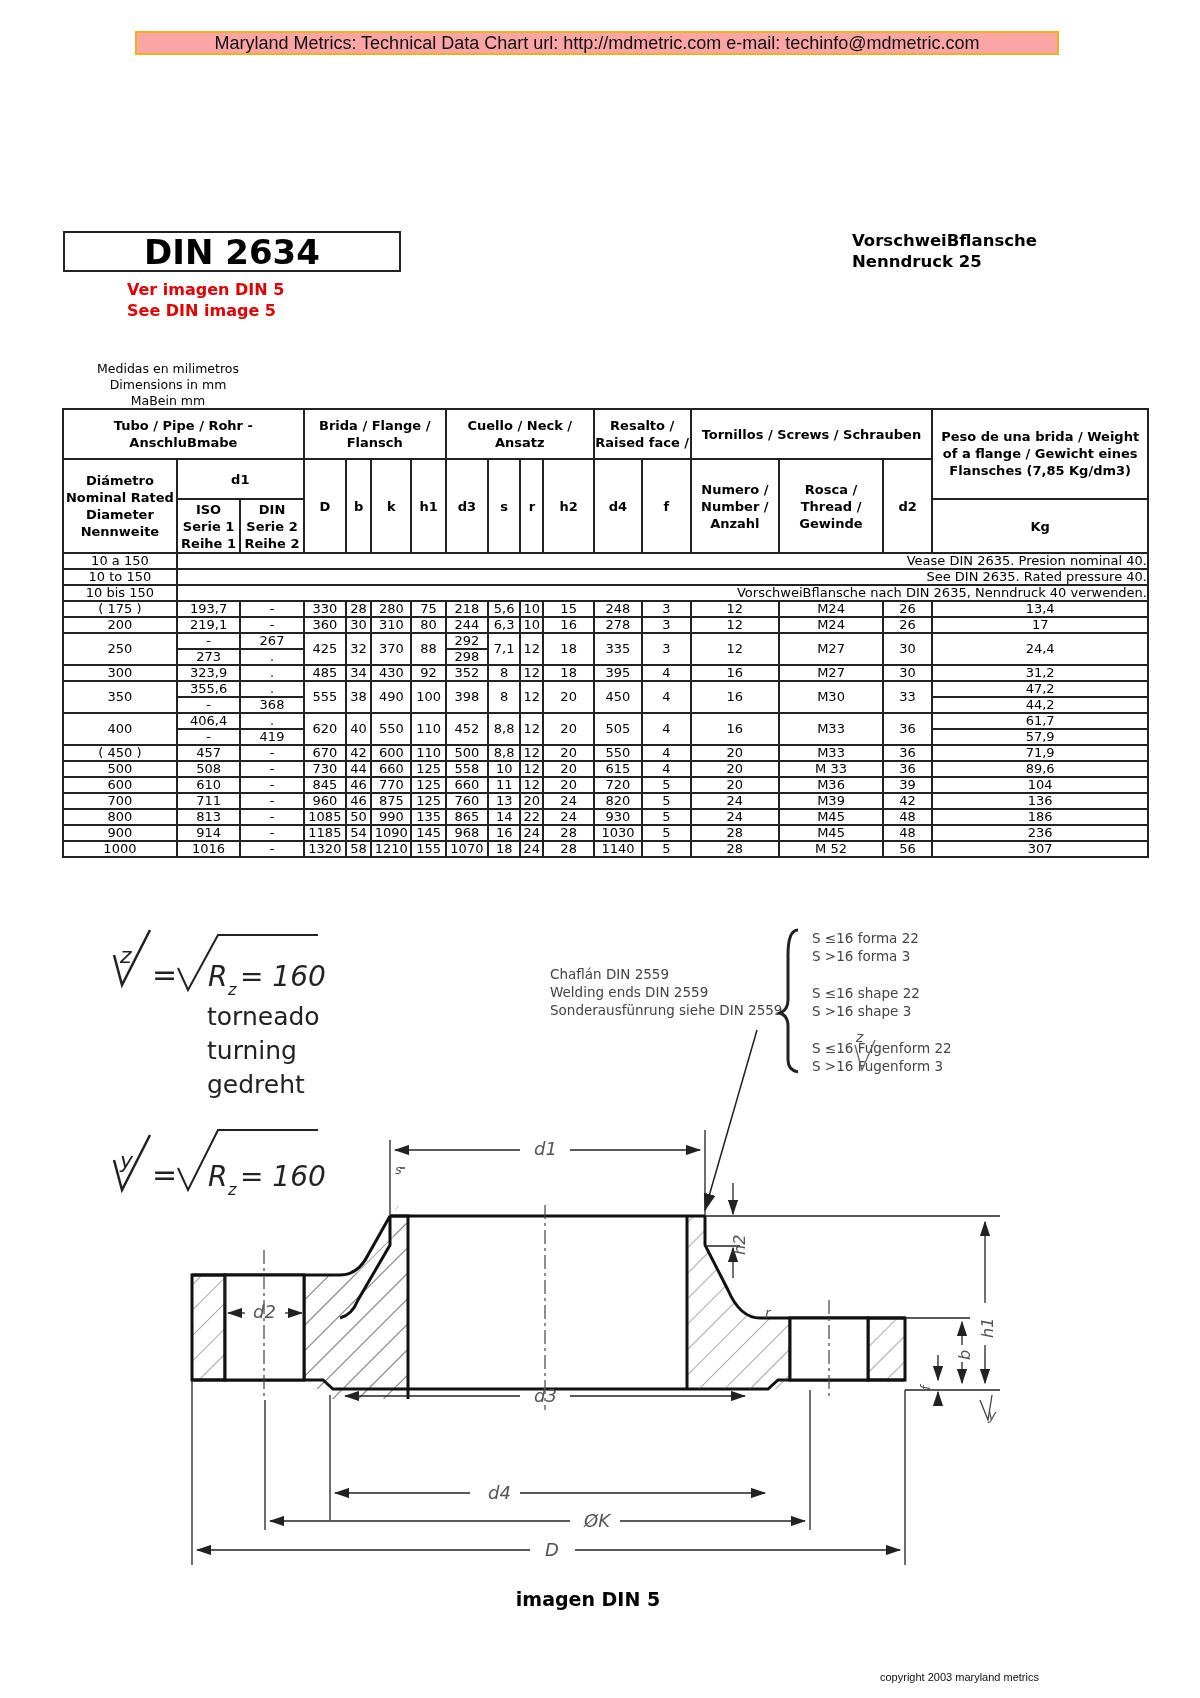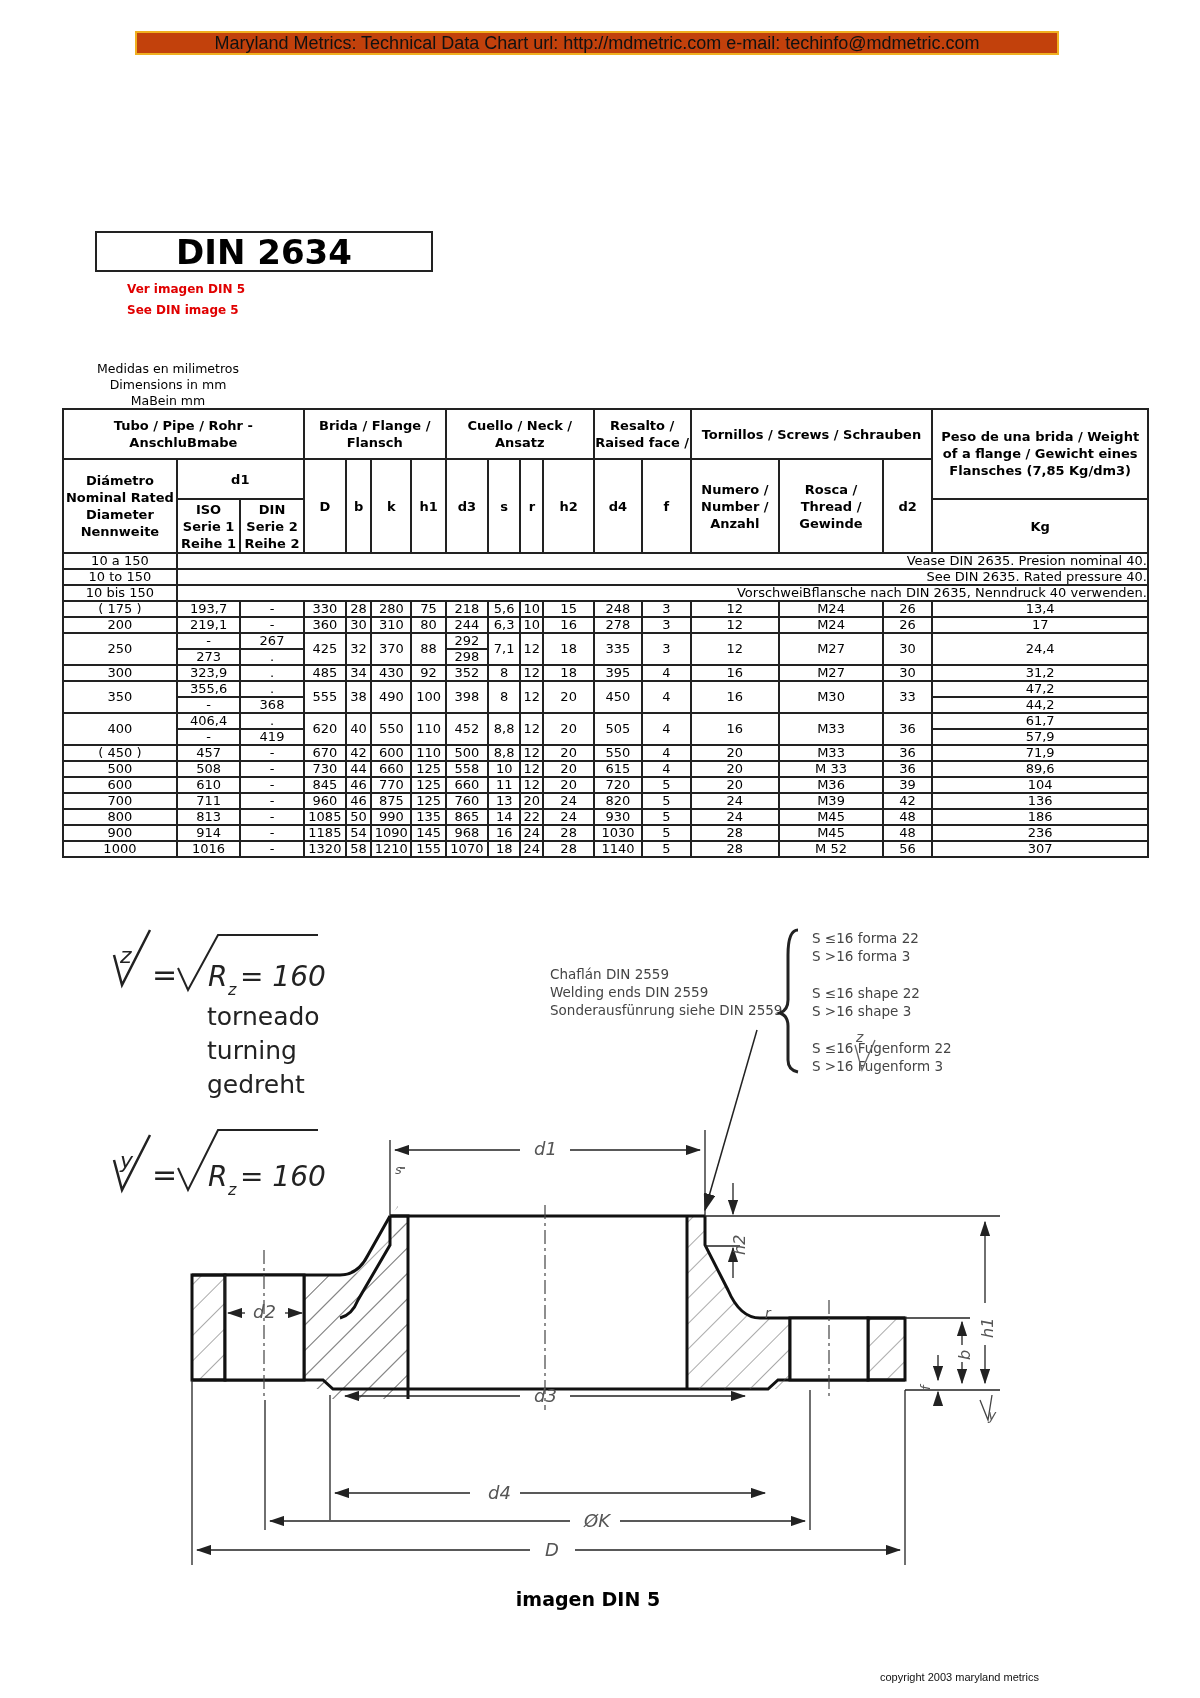--- a/index.html
+++ b/index.html
@@ -1,19 +1,19 @@
 <!DOCTYPE html>
 <html><head>
 <meta charset="utf-8">
 <style>
   html, body { margin: 0; padding: 0; background: #ffffff; }
   body { width: 1200px; height: 1698px; position: relative; overflow: hidden; font-family: "DejaVu Sans", sans-serif; color: #000; }
-  .banner { position: absolute; left: 135px; top: 31px; width: 924px; height: 24px; background: #c2410c; border: 2px solid #f0b020; box-sizing: border-box; font-family: "Liberation Sans", sans-serif; font-size: 18px; line-height: 20px; text-align: center; color: #111; white-space: nowrap; }
-  .title-box { position: absolute; left: 63px; top: 231px; width: 338px; height: 41px; border: 2px solid #222; box-sizing: border-box; text-align: center; font-weight: bold; font-size: 34px; line-height: 38px; font-family: "DejaVu Sans", sans-serif; margin-left: 32px; }
-  .red-note { position: absolute; left: 127px; top: 279px; color: #e00000; font-weight: bold; font-size: 12px; line-height: 21px; }
+  .banner { position: absolute; left: 135px; top: 31px; width: 924px; height: 24px; background: #fca5a5; border: 2px solid #f0b020; box-sizing: border-box; font-family: "Liberation Sans", sans-serif; font-size: 18px; line-height: 20px; text-align: center; color: #111; white-space: nowrap; }
+  .title-box { position: absolute; left: 63px; top: 231px; width: 338px; height: 41px; border: 2px solid #222; box-sizing: border-box; text-align: center; font-weight: bold; font-size: 34px; line-height: 38px; font-family: "DejaVu Sans", sans-serif; }
+  .red-note { position: absolute; left: 127px; top: 279px; color: #e00000; font-weight: bold; font-size: 16px; line-height: 21px; }
   .right-desc { position: absolute; left: 852px; top: 230px; font-weight: bold; font-size: 16.5px; line-height: 21px; }
   .right-desc .blk { margin-bottom: 22px; }
   .units { position: absolute; left: 63px; top: 361px; width: 210px; text-align: center; font-size: 12.5px; line-height: 16px; }
   table.dt { position: absolute; left: 62px; top: 408px; width: 1087px; border-collapse: collapse; table-layout: fixed; font-family: "DejaVu Sans", sans-serif; }
   table.dt td { border: 2px solid #222; padding: 0; text-align: center; font-size: 13px; line-height: 14px; height: 14px; white-space: nowrap; overflow: hidden; }
   table.dt tr.hd td { font-weight: bold; font-size: 13px; line-height: 17px; white-space: normal; }
   table.dt td.span-note { text-align: right; }
   .drawing { position: absolute; left: 0; top: 900px; width: 1200px; height: 700px; }
   .caption { position: absolute; left: 18px; width: 1140px; top: 1588px; text-align: center; font-weight: bold; font-size: 19px; }
   .copyright { position: absolute; left: 880px; top: 1671px; font-family: "Liberation Sans", sans-serif; font-size: 11px; color: #111; }
@@ -24,20 +24,24 @@
 <div class="banner">Maryland Metrics: Technical Data Chart   url: http://mdmetric.com   e-mail: techinfo@mdmetric.com</div>
 
 <div class="title-box">DIN 2634</div>
 
 <div class="red-note">
   <div>Ver imagen DIN 5</div>
   <div>See DIN image 5</div>
 </div>
 
 <div class="right-desc">
+  <div class="blk">
+    <div>VorschweiBflansche</div>
+    <div>Nenndruck 25</div>
+  </div>
 </div>
 
 <div class="units">
   <div>Medidas en milimetros</div>
   <div>Dimensions in mm</div>
   <div>MaBein mm</div>
 </div>
 
 <table class="dt">
   <colgroup>

